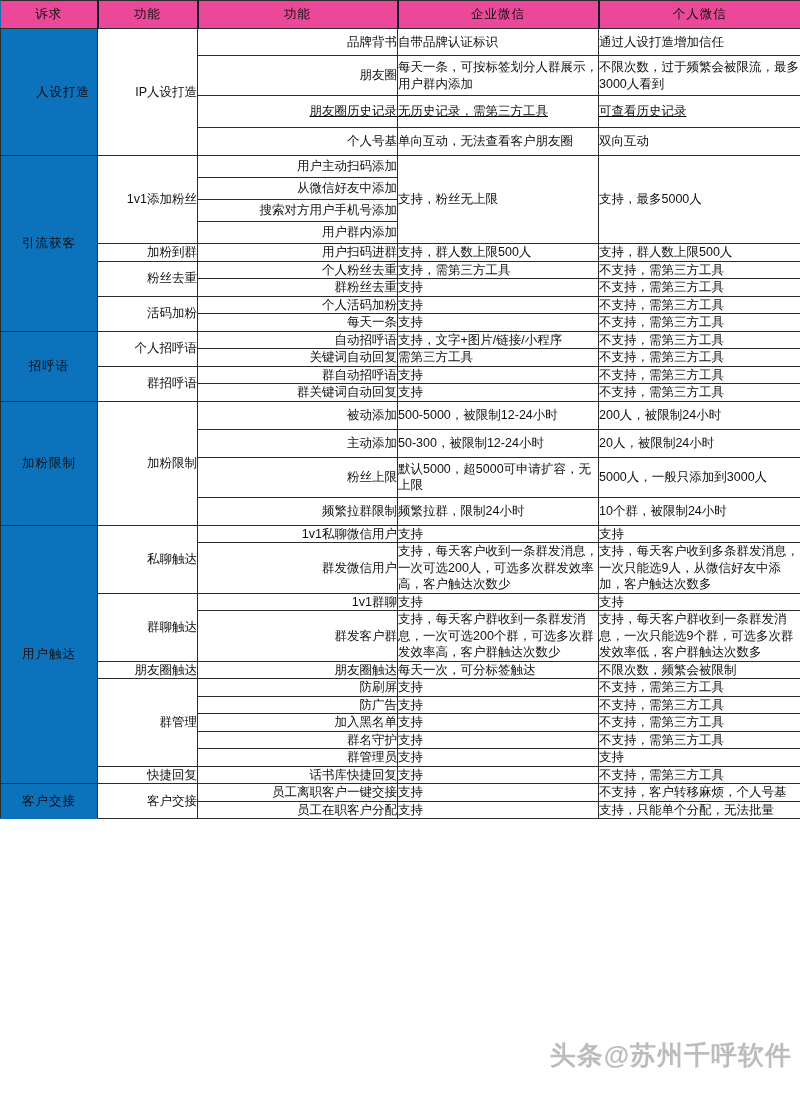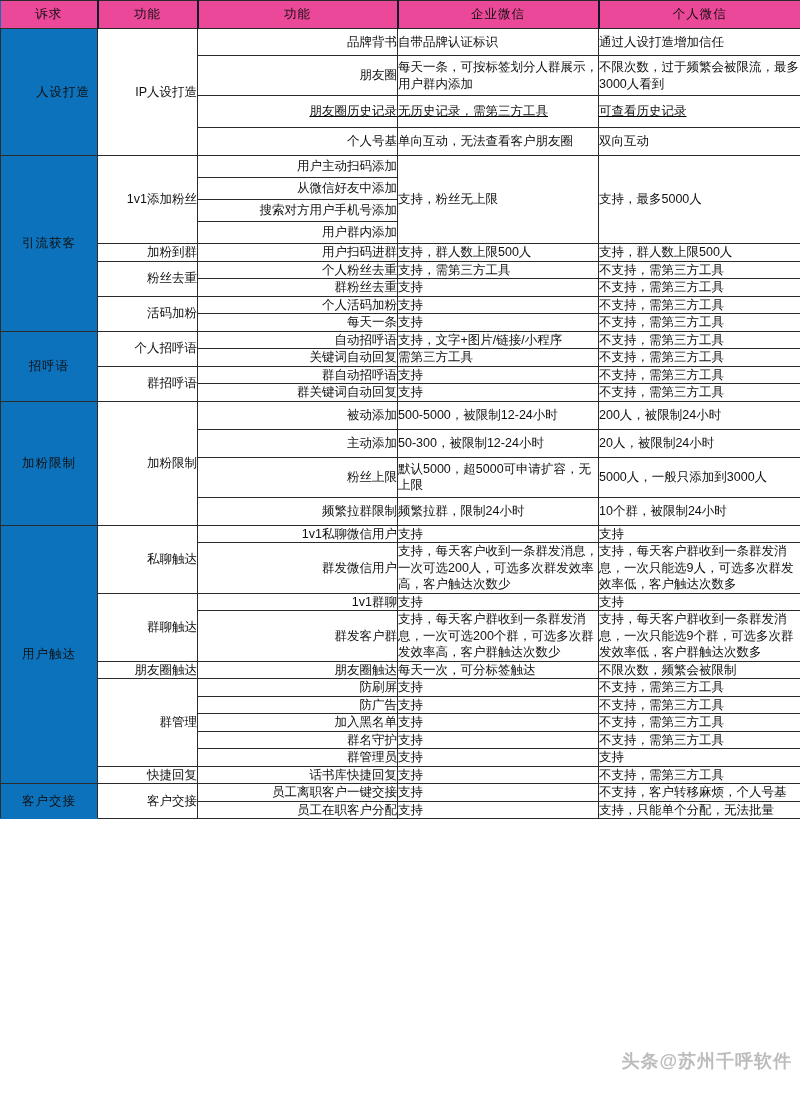--- a/index.html
+++ b/index.html
@@ -73,21 +73,21 @@
   td.val{ 
     padding:3px 6px;
     text-align:left;
   }
   td.tight{ height:21px; }
 
   .wm{
     position:absolute;
     right:8px;
     bottom:20px;
-    font-size:18px;
+    font-size:26px;
     font-weight:bold;
     color:rgba(80,80,80,0.38);
     letter-spacing:1px;
     white-space:nowrap;
     pointer-events:none;
     font-family:"Liberation Sans","DejaVu Sans",sans-serif;
   }
 </style>
 </head>
 <body>
@@ -224,21 +224,21 @@
       <tr>
         <td class="grp" rowspan="11">用户触达</td>
         <td class="fn" rowspan="2">私聊触达</td>
         <td class="sub">1v1私聊微信用户</td>
         <td class="val">支持</td>
         <td class="val">支持</td>
       </tr>
       <tr>
         <td class="sub">群发微信用户</td>
         <td class="val">支持，每天客户收到一条群发消息，一次可选200人，可选多次群发效率高，客户触达次数少</td>
-        <td class="val">支持，每天客户群收到一条群发消息，一次只能选9人，可选多次群发效率低，客户触达次数多</td>
+        <td class="val">支持，每天客户收到多条群发消息，一次只能选9人，从微信好友中添加，客户触达次数多</td>
       </tr>
       <tr>
         <td class="fn" rowspan="2">群聊触达</td>
         <td class="sub">1v1群聊</td>
         <td class="val">支持</td>
         <td class="val">支持</td>
       </tr>
       <tr>
         <td class="sub">群发客户群</td>
         <td class="val">支持，每天客户群收到一条群发消息，一次可选200个群，可选多次群发效率高，客户群触达次数少</td>

